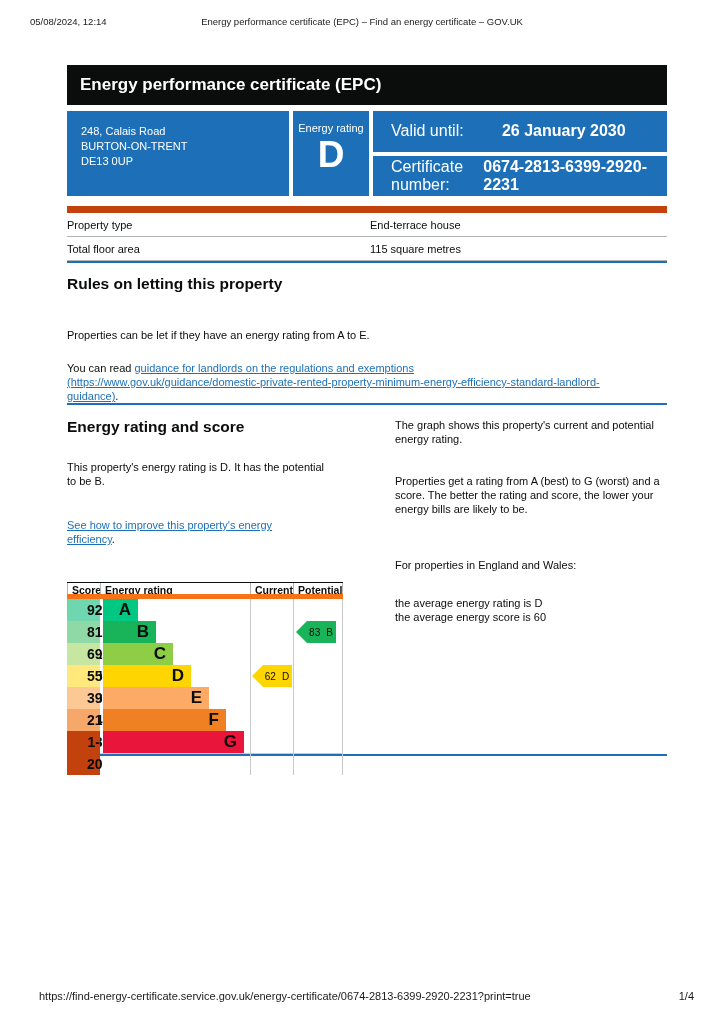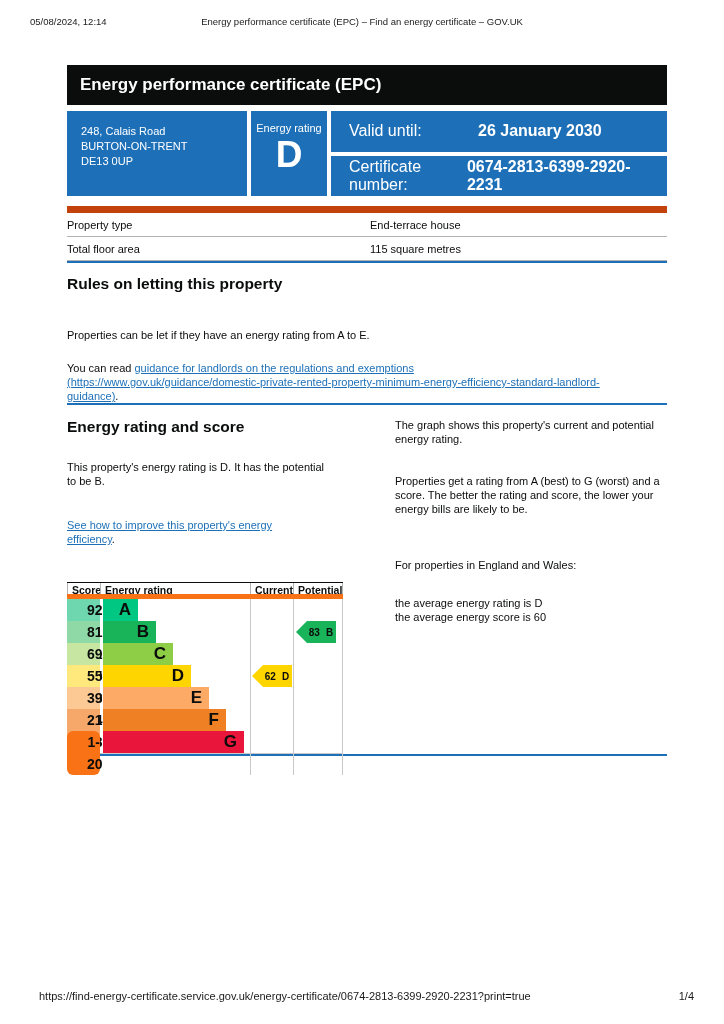--- a/index.html
+++ b/index.html
@@ -17,21 +17,21 @@
 
   .content { position:absolute; top:65px; left:67px; width:600px; }
 
   
   .banner { background:#0b0c0c; color:#fff; height:40px; display:flex; align-items:center; padding-left:13px; }
   .banner h1 { font-size:17px; font-weight:bold; }
 
   
   .blue-row { display:flex; gap:4px; margin-top:6px; height:85px; }
   .bluebox { background:#1d70b8; color:#fff; }
-  .addr-box { width:180px; padding:13px 14px; font-size:11px; line-height:15px; }
+  .addr-box { width:222px; padding:13px 14px; font-size:11px; line-height:15px; }
   .rating-box { width:76px; display:flex; flex-direction:column; align-items:center; padding-top:11px; }
   .rating-box .rb-label { font-size:11px; }
   .rating-box .rb-letter { font-size:37px; font-weight:bold; line-height:42px; }
   .meta-col { flex:1; display:flex; flex-direction:column; gap:4px; }
   .meta-cell { background:#1d70b8; color:#fff; flex:1; display:flex; align-items:center; padding:0 18px; font-size:16px; }
   .meta-cell .m-label { width:43%; }
   .meta-cell .m-value { font-weight:bold; }
 
   
   .prop-table { margin-top:10px; border-top:7px solid #c2410c; }
@@ -74,21 +74,21 @@
   .chart-row { display:grid; grid-template-columns:33px 150px 43px 50px; height:22px; }
   .score-cell { font-weight:bold; font-size:14px; line-height:22px; padding-left:20px;text-align:right; }
   .band-cell { padding-left:3px; }
   .band-bar { height:22px; display:flex; align-items:center; justify-content:flex-end; padding-right:7px; }
   .band-letter { font-weight:bold; font-size:17px; color:#0b0c0c; }
   .cur-cell { border-left:1px solid #c8c8c8; }
   .pot-cell { border-left:1px solid #c8c8c8; border-right:1px solid #c8c8c8; }
   .epc-arrow { position:absolute; width:40px; height:22px; display:flex; align-items:center;
                justify-content:center; gap:6px; padding-left:10px;
                clip-path:polygon(0 50%, 11px 0%, 100% 0%, 100% 100%, 11px 100%);
-               font-weight:bold; font-size:10px; color:#0b0c0c; }
+               font-weight:normal; font-size:10px; color:#0b0c0c; }
 </style>
 </head>
 <body>
 
 <div class="page">
 
   <div class="print-header">
     <span class="ph-date">05/08/2024, 12:14</span>
     <span class="ph-title">Energy performance certificate (EPC) – Find an energy certificate – GOV.UK</span>
   </div>
@@ -210,21 +210,21 @@
                 <div class="score-cell" style="background: rgb(245, 168, 105);">21-38</div>
                 <div class="band-cell">
                   <div class="band-bar" style="background: rgb(239, 128, 35); width: 123px;">
                     <span class="band-letter">F</span>
                   </div>
                 </div>
                 <div class="cur-cell"></div>
                 <div class="pot-cell"></div>
               </div>
               <div class="chart-row">
-                <div class="score-cell" style="background: #f97316; border-radius: 6px;">1-20</div>
+                <div class="score-cell" style="background: #c2410c;">1-20</div>
                 <div class="band-cell">
                   <div class="band-bar" style="background: rgb(233, 21, 59); width: 141px;">
                     <span class="band-letter">G</span>
                   </div>
                 </div>
                 <div class="cur-cell"></div>
                 <div class="pot-cell"></div>
               </div>
               <div class="epc-arrow" style="background: rgb(255, 213, 0); left: 185px; top: 66px;">
                 <span>62</span>

